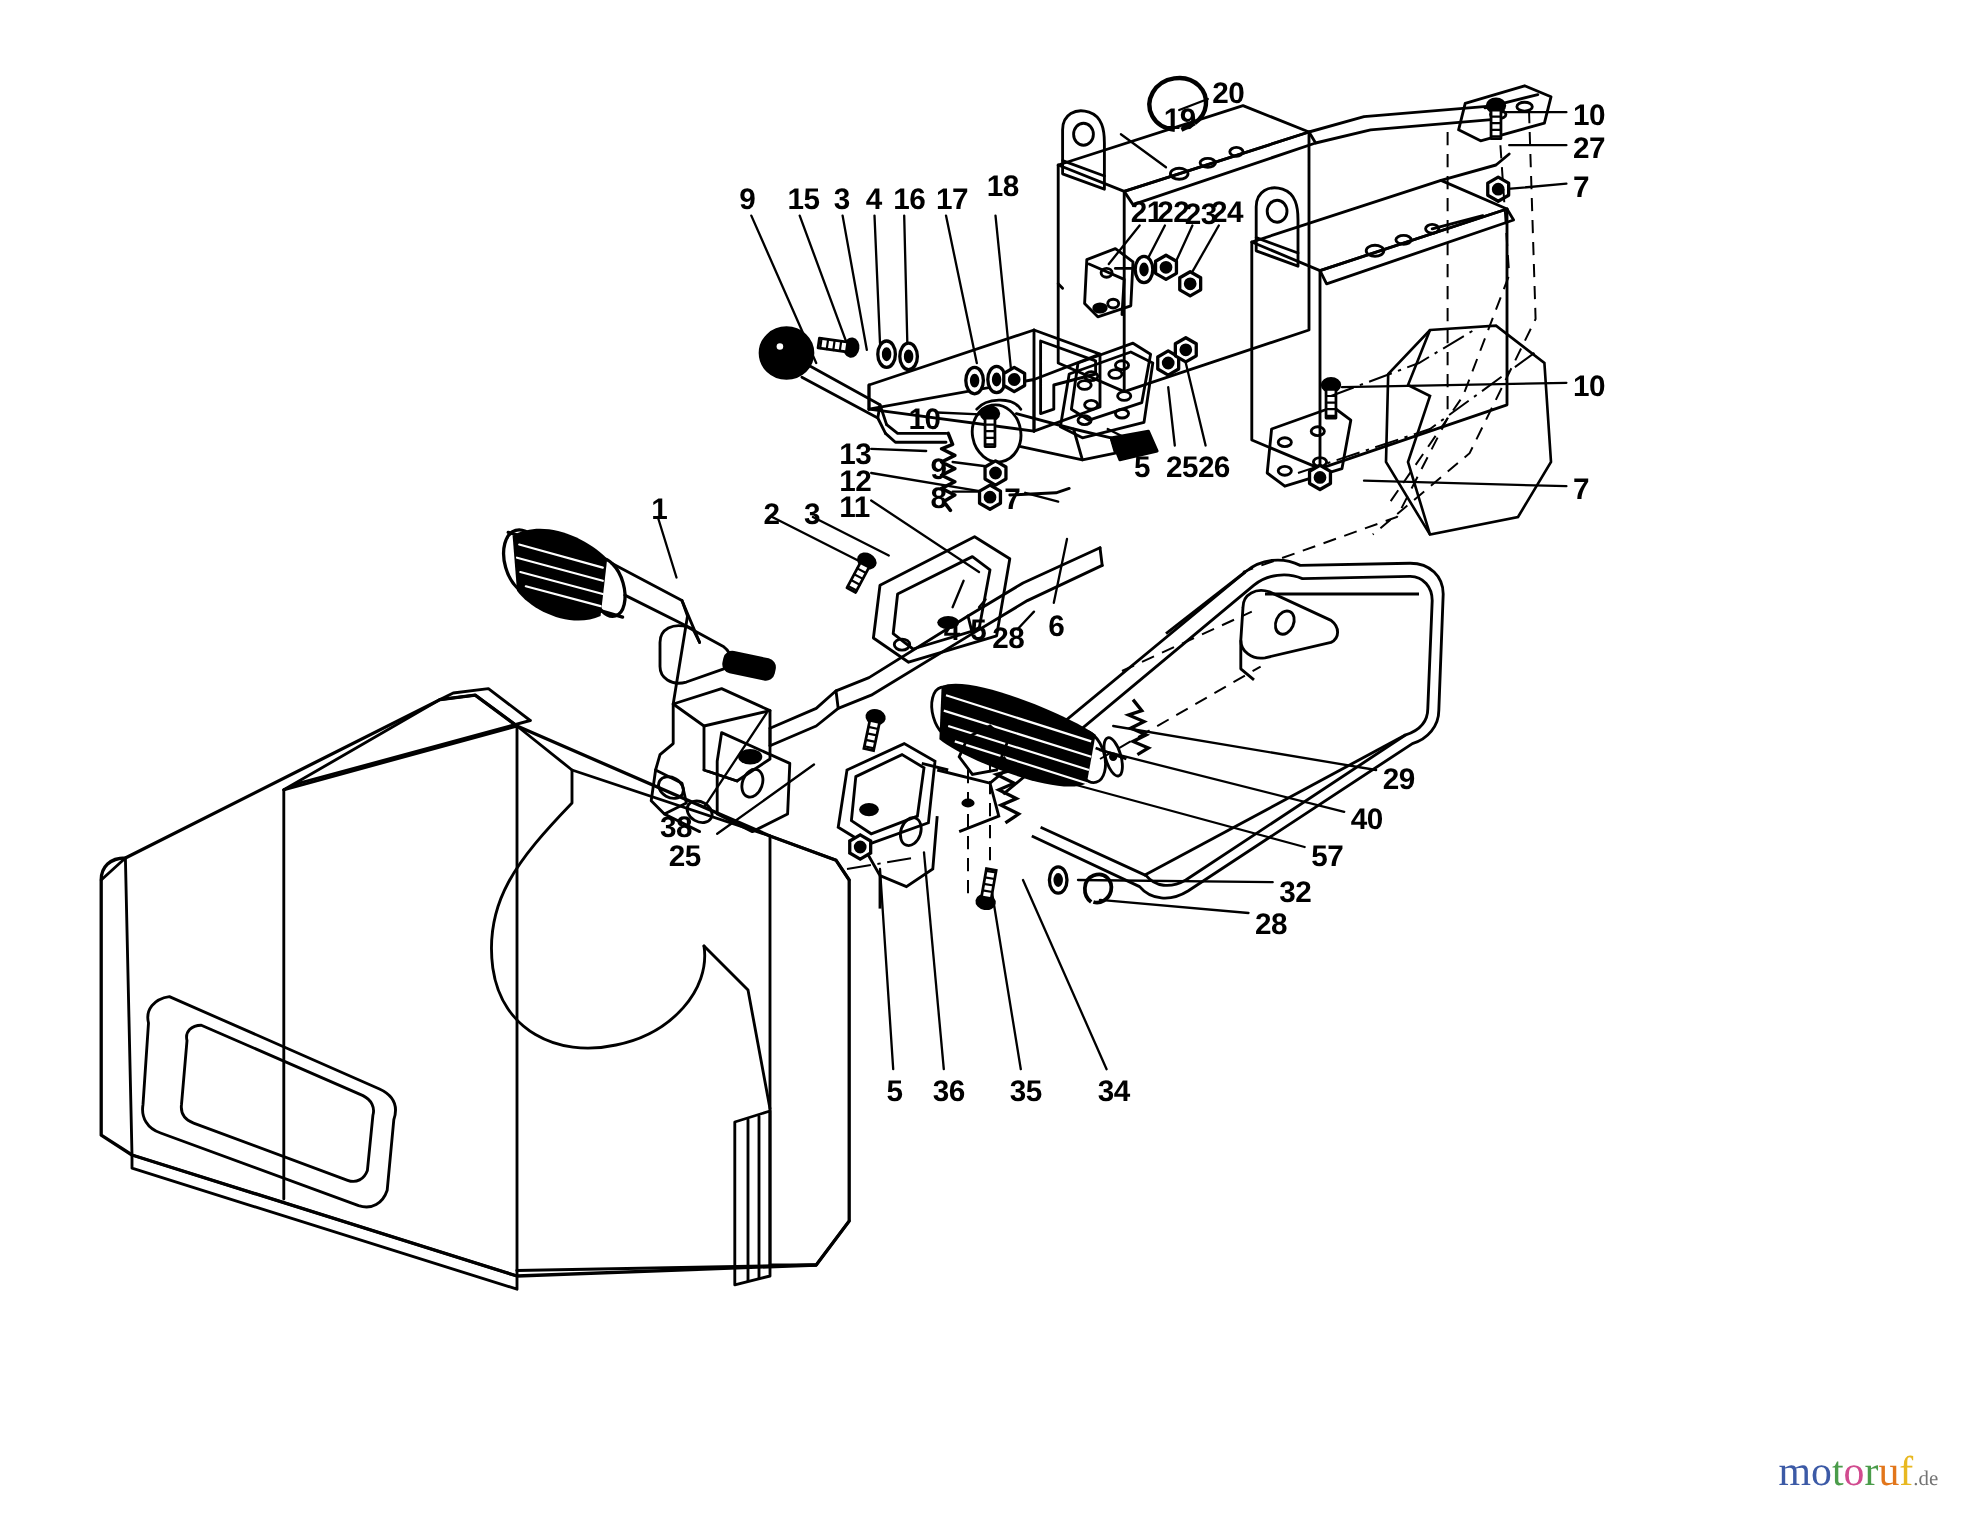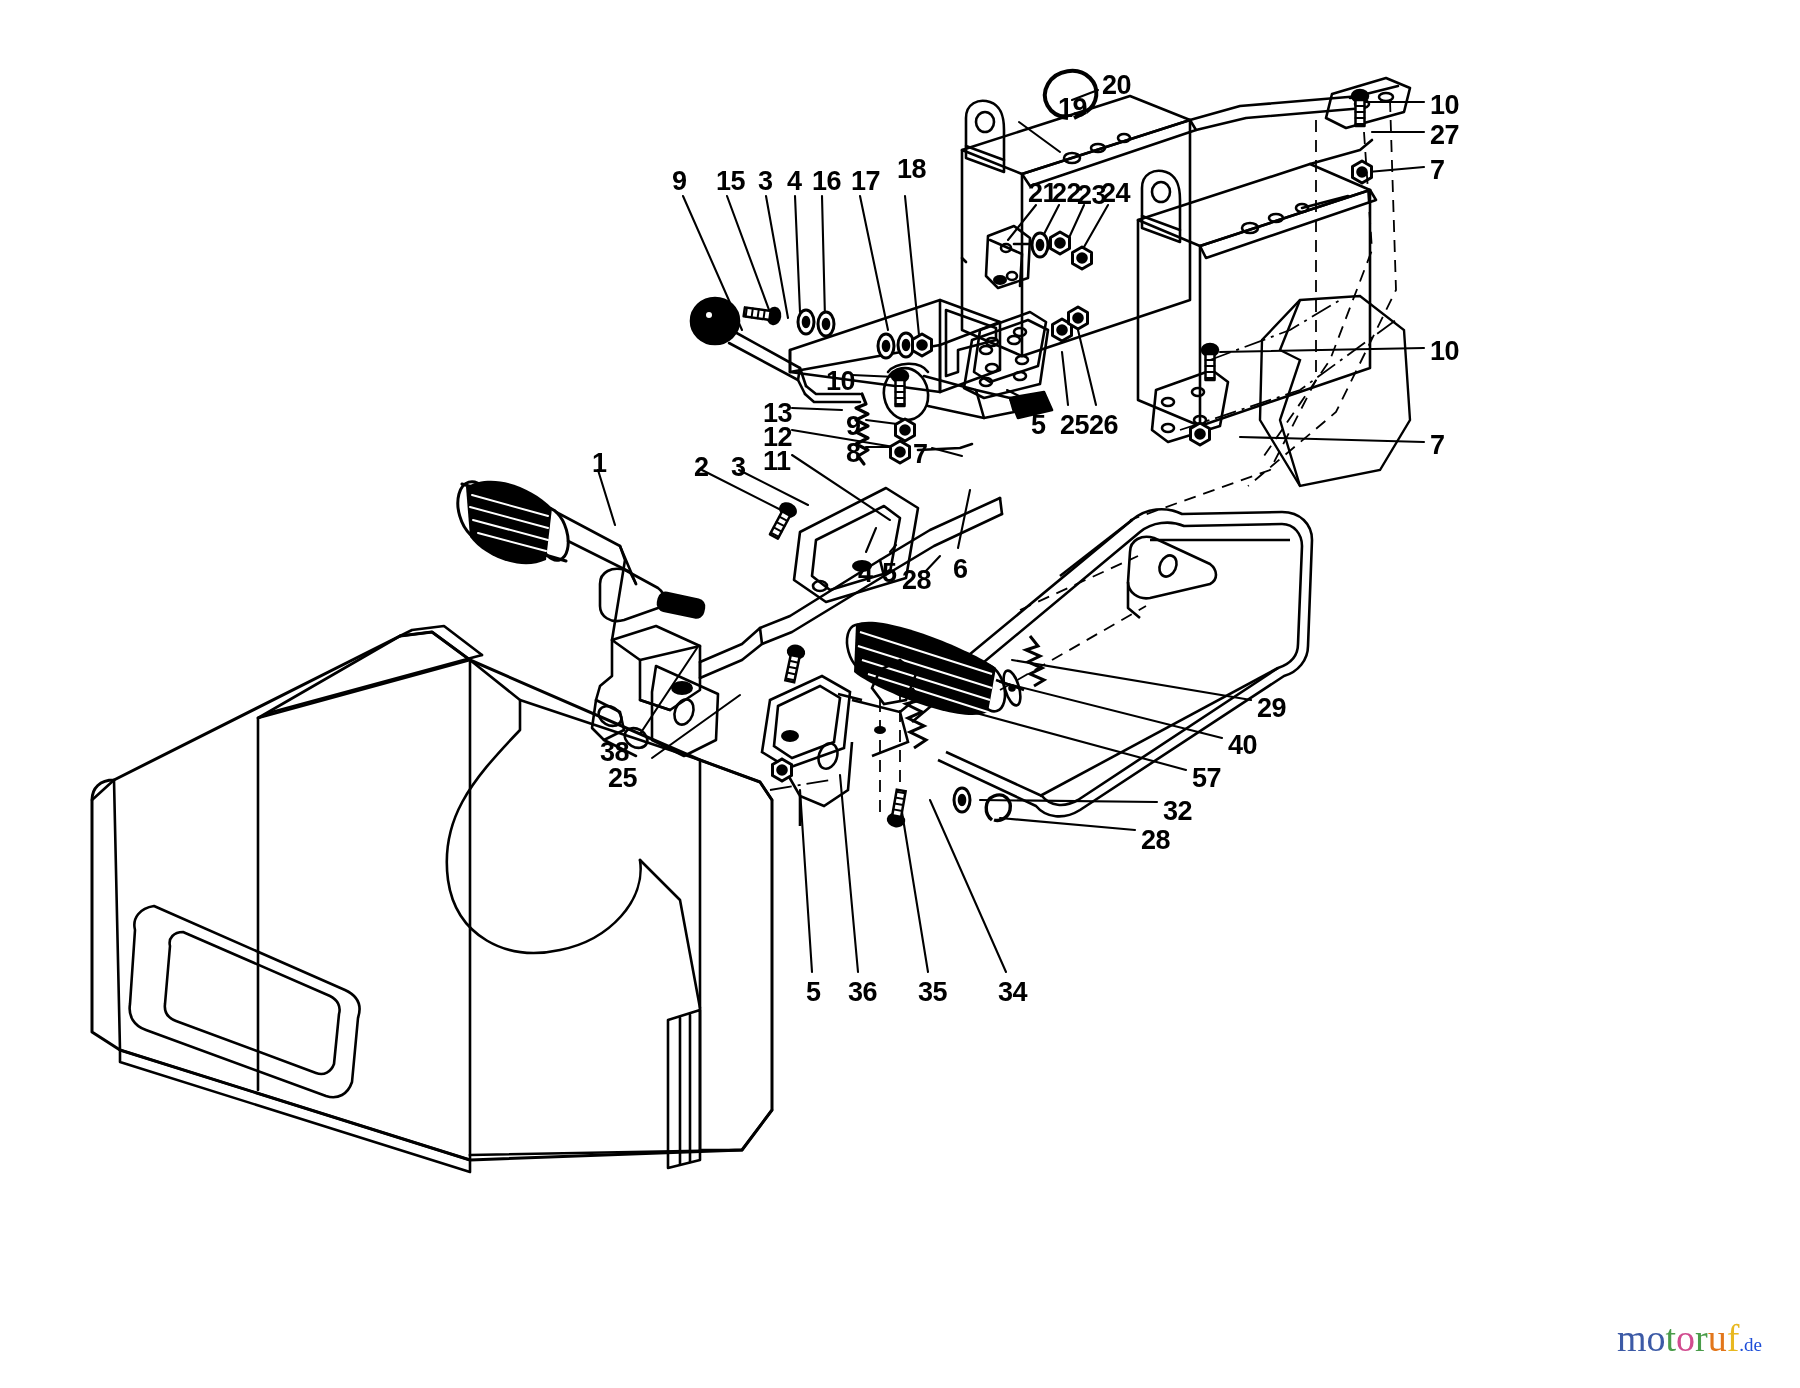--- a/index.html
+++ b/index.html
@@ -5,21 +5,21 @@
   html,body{margin:0;padding:0;background:#fff;}
   body{width:1800px;height:1388px;position:relative;overflow:hidden;
        font-family:"Liberation Sans",sans-serif;}
   #stage{position:absolute;left:0;top:0;width:1800px;height:1388px;}
   svg#art{position:absolute;left:0;top:0;width:1800px;height:1388px;}
   .callout{position:absolute;font-family:"Liberation Sans",sans-serif;
            font-weight:bold;font-size:27px;color:#000;white-space:nowrap;
            letter-spacing:-0.5px;line-height:1;}
   #wm{position:absolute;right:38px;bottom:28px;font-family:"Liberation Serif",serif;
       font-size:38px;letter-spacing:0px;white-space:nowrap;}
-  #wm .s{font-size:19px;color:#1d4ed8;margin-top:32px;}
+  #wm .s{font-size:19px;color:#737373;margin-top:32px;}
 </style>
 </head>
 <body>
 
 <div id="stage">
 
 <svg id="art" viewBox="0 0 1800 1388">
   <defs>
     <g id="hexnut">
       <polygon points="0,-11 9.5,-5.5 9.5,5.5 0,11 -9.5,5.5 -9.5,-5.5" fill="#fff" stroke="#000" stroke-width="3"></polygon>

